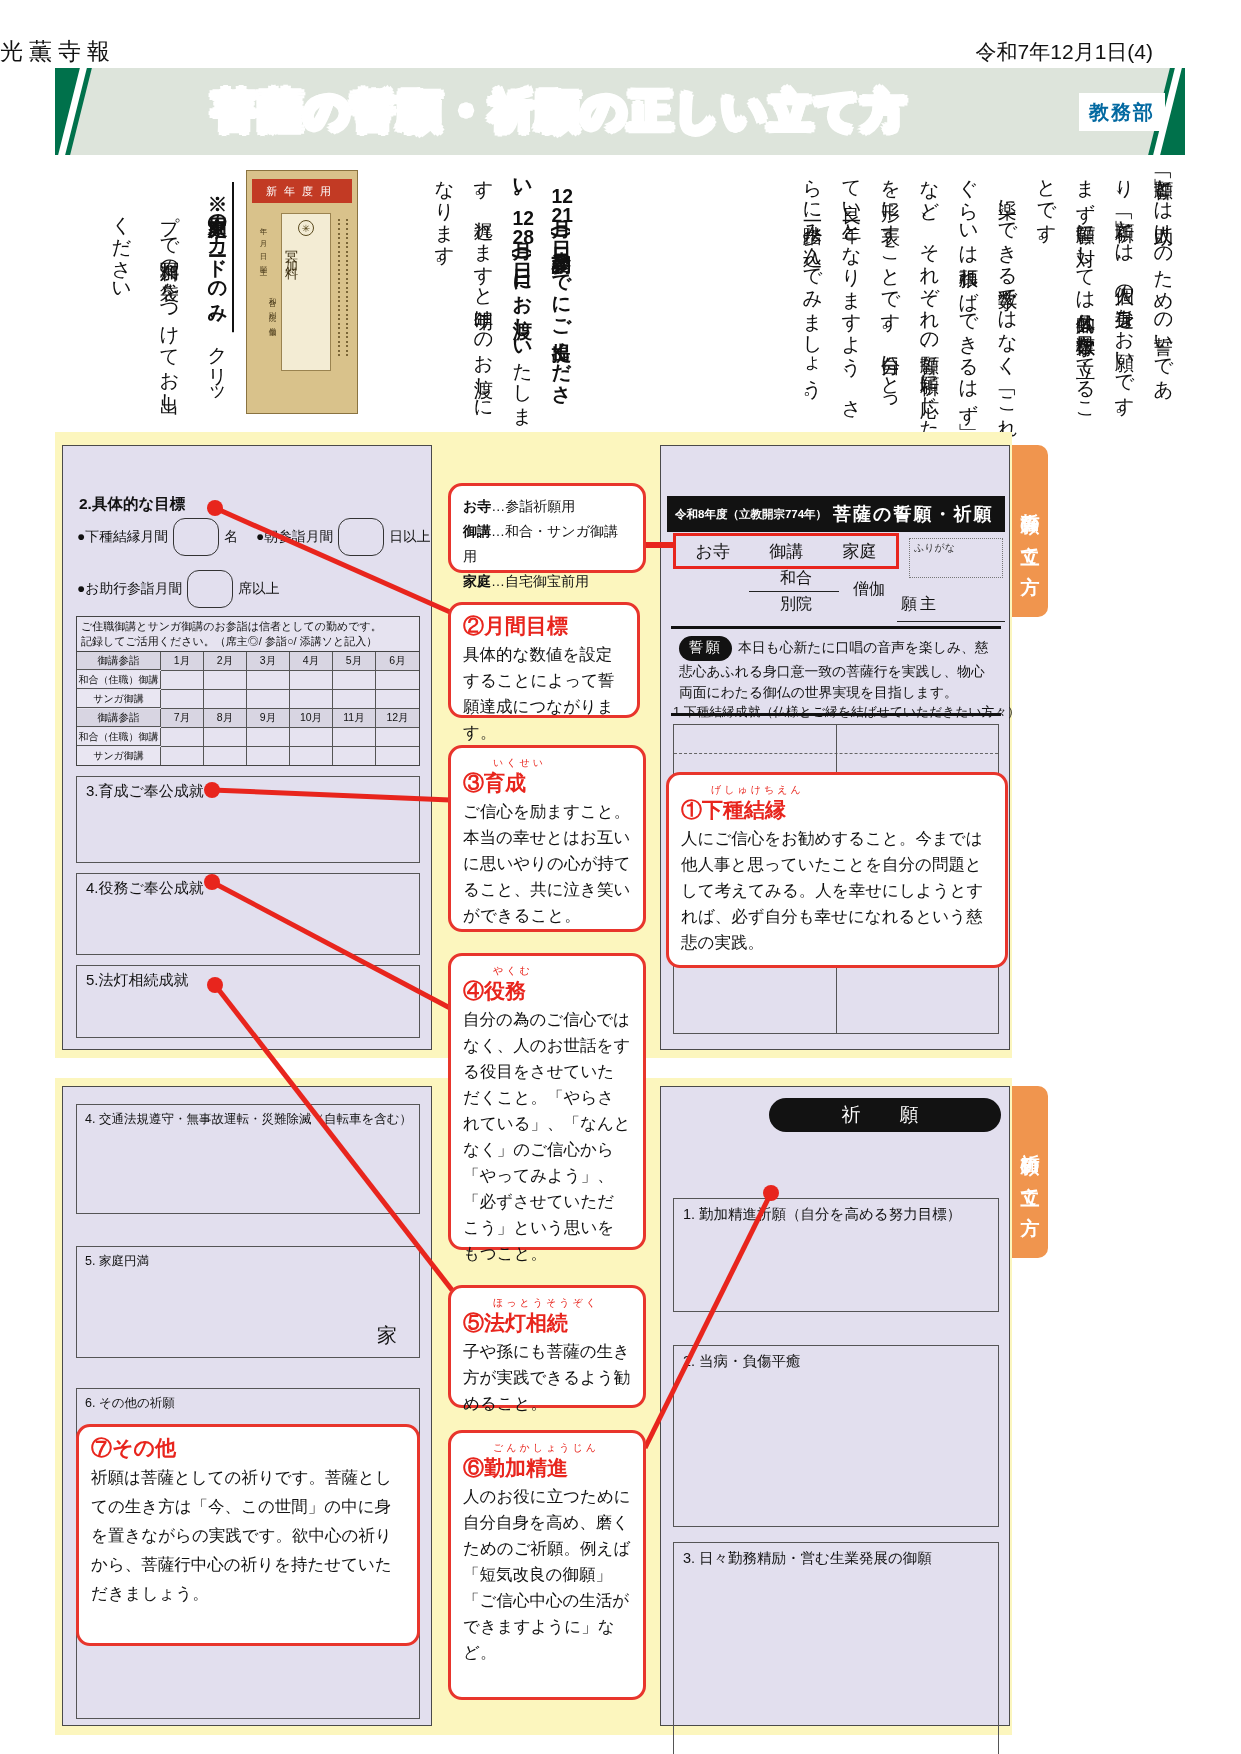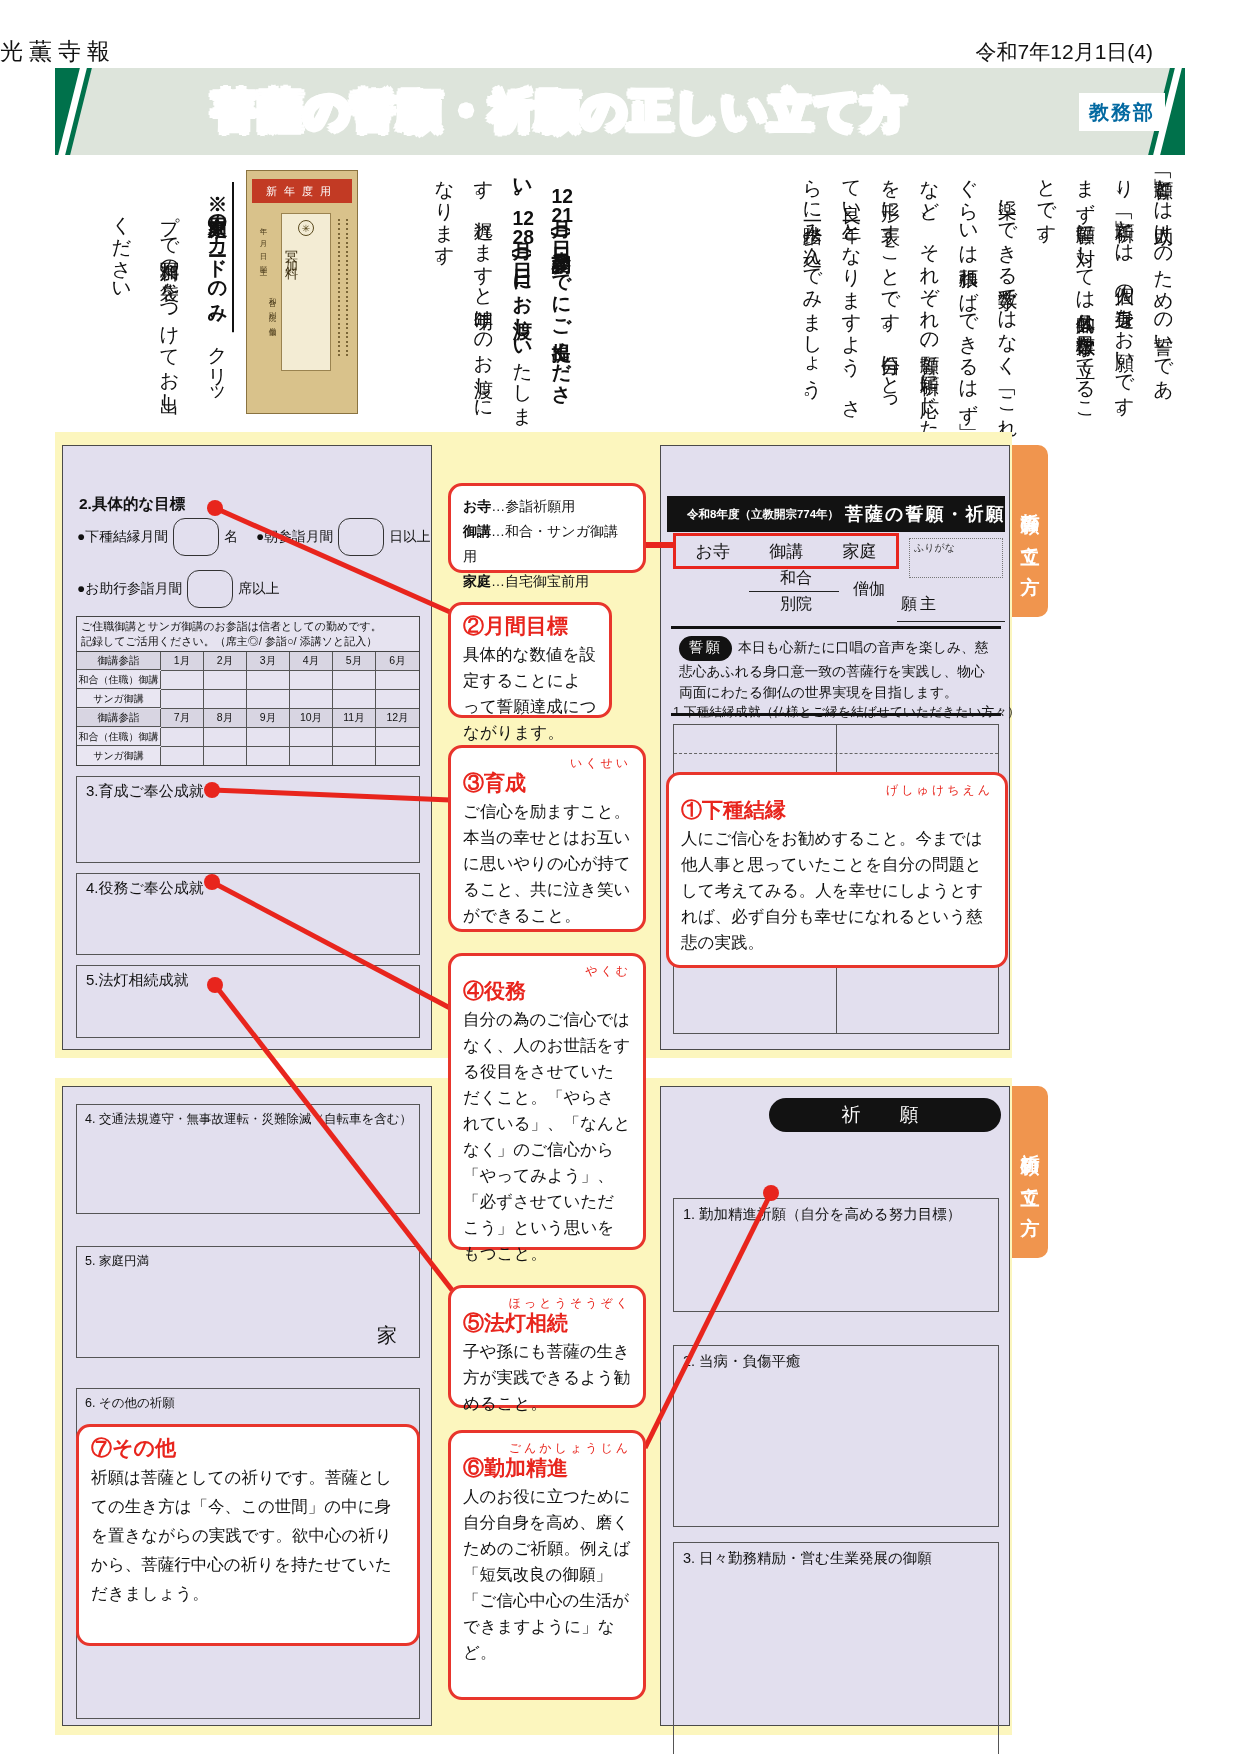--- a/index.html
+++ b/index.html
@@ -75,21 +75,21 @@
   .mgrid>*:nth-child(7n){border-right:none;}
   .mgrid>*:nth-last-child(-n+7){border-bottom:none;}
   .mh{background:#d8d5e2;}
   .mlab{font-size:10px;background:#e9e6f2;}
   .wbox{position:absolute;left:13px;width:344px;border:1.3px solid #555;font-size:15px;}
   .wbox .lab{padding:5px 9px;display:block;}
   .b3{top:330px;height:87px;} .b4{top:427px;height:82px;} .b5{top:519px;height:73px;}
 
   
   .blackbar{position:absolute;left:6px;top:50px;width:338px;height:36px;background:#121212;color:#fff;
-     display:flex;align-items:center;gap:6px;padding:0 20px;white-space:nowrap;overflow:hidden;}
+     display:flex;align-items:center;gap:6px;padding:0 8px;white-space:nowrap;overflow:hidden;}
   .blackbar .yr{font-size:11.5px;font-weight:700;}
   .blackbar .ttl{font-size:18px;font-family:"DejaVu Serif",serif;font-weight:700;letter-spacing:2px;}
   .redbox{position:absolute;left:12px;top:87px;width:226px;height:36px;border:3px solid #e8251d;
      display:flex;align-items:center;justify-content:space-around;font-size:17px;background:transparent;}
   .wago{position:absolute;left:100px;top:122px;font-size:16px;width:70px;text-align:center;}
   .wline{position:absolute;left:88px;top:145px;width:90px;border-top:1.5px solid #222;}
   .betsuin{position:absolute;left:100px;top:148px;font-size:16px;width:70px;text-align:center;}
   .sogya{position:absolute;left:192px;top:133px;font-size:16px;}
   .furibox{position:absolute;left:248px;top:92px;width:94px;height:40px;border:1.5px dotted #777;font-size:10px;padding:2px 4px;color:#333;}
   .ganshu{position:absolute;left:240px;top:148px;font-size:16px;letter-spacing:3px;}
@@ -110,26 +110,26 @@
   .kb4{top:17px;height:110px;} .kb5{top:159px;height:112px;} .kb6{top:301px;height:331px;}
   .iemark{position:absolute;right:22px;bottom:8px;font-size:20px;}
   .kiganbar{position:absolute;left:108px;top:11px;width:232px;height:34px;background:#121212;border-radius:17px;
      color:#fff;display:flex;align-items:center;justify-content:center;font-family:"DejaVu Serif",serif;font-size:19px;letter-spacing:10px;}
   .kr{position:absolute;left:12px;width:326px;border:1.3px solid #555;font-size:14.5px;margin-top:44px;}
   .kr .lab{padding:6px 9px;display:block;}
   .kr1{top:67px;height:114px;} .kr2{top:214px;height:182px;} .kr3{top:411px;height:221px;}
 
   
   .co{position:absolute;background:#fff;border:3.5px solid #e8352c;border-radius:14px;padding:8px 12px;z-index:6;}
-  .co .furi{display:block;color:#e8251d;font-size:12px;letter-spacing:3px;margin-left:30px;line-height:14px;text-align:right;}
+  .co .furi{display:block;color:#e8251d;font-size:10px;letter-spacing:3px;margin-left:30px;line-height:14px;}
   .co .chead{display:block;color:#e8251d;font-size:21px;font-weight:800;line-height:26px;}
   .co .cbody{display:block;font-size:16.5px;line-height:26px;margin-top:2px;}
   .co-usage{left:448px;top:483px;width:198px;height:90px;font-size:14px;line-height:25px;}
   .co-usage b{font-weight:700;}
-  .co2{left:448px;top:602px;width:164px;height:116px;}
+  .co2{left:448px;top:602px;width:192px;height:116px;}
   .co3{left:448px;top:745px;width:198px;height:187px;}
   .co4{left:448px;top:953px;width:198px;height:297px;}
   .co5{left:448px;top:1285px;width:198px;height:123px;}
   .co6{left:448px;top:1430px;width:198px;height:270px;}
   .co1{left:666px;top:772px;width:342px;height:196px;}
   .co7{left:76px;top:1424px;width:344px;height:222px;}
   .co7 .cbody{line-height:29px;}
 
   svg.lines{position:absolute;left:0;top:0;z-index:5;pointer-events:none;}
 </style>

